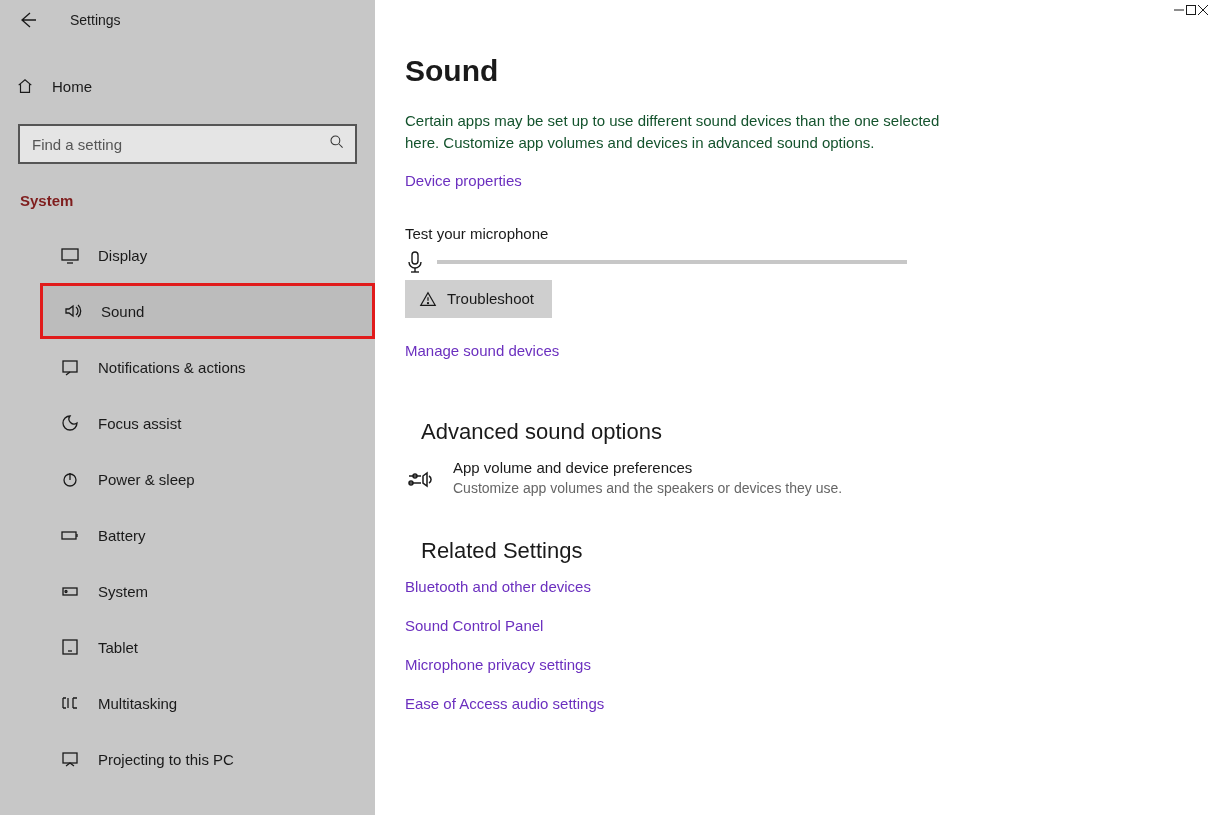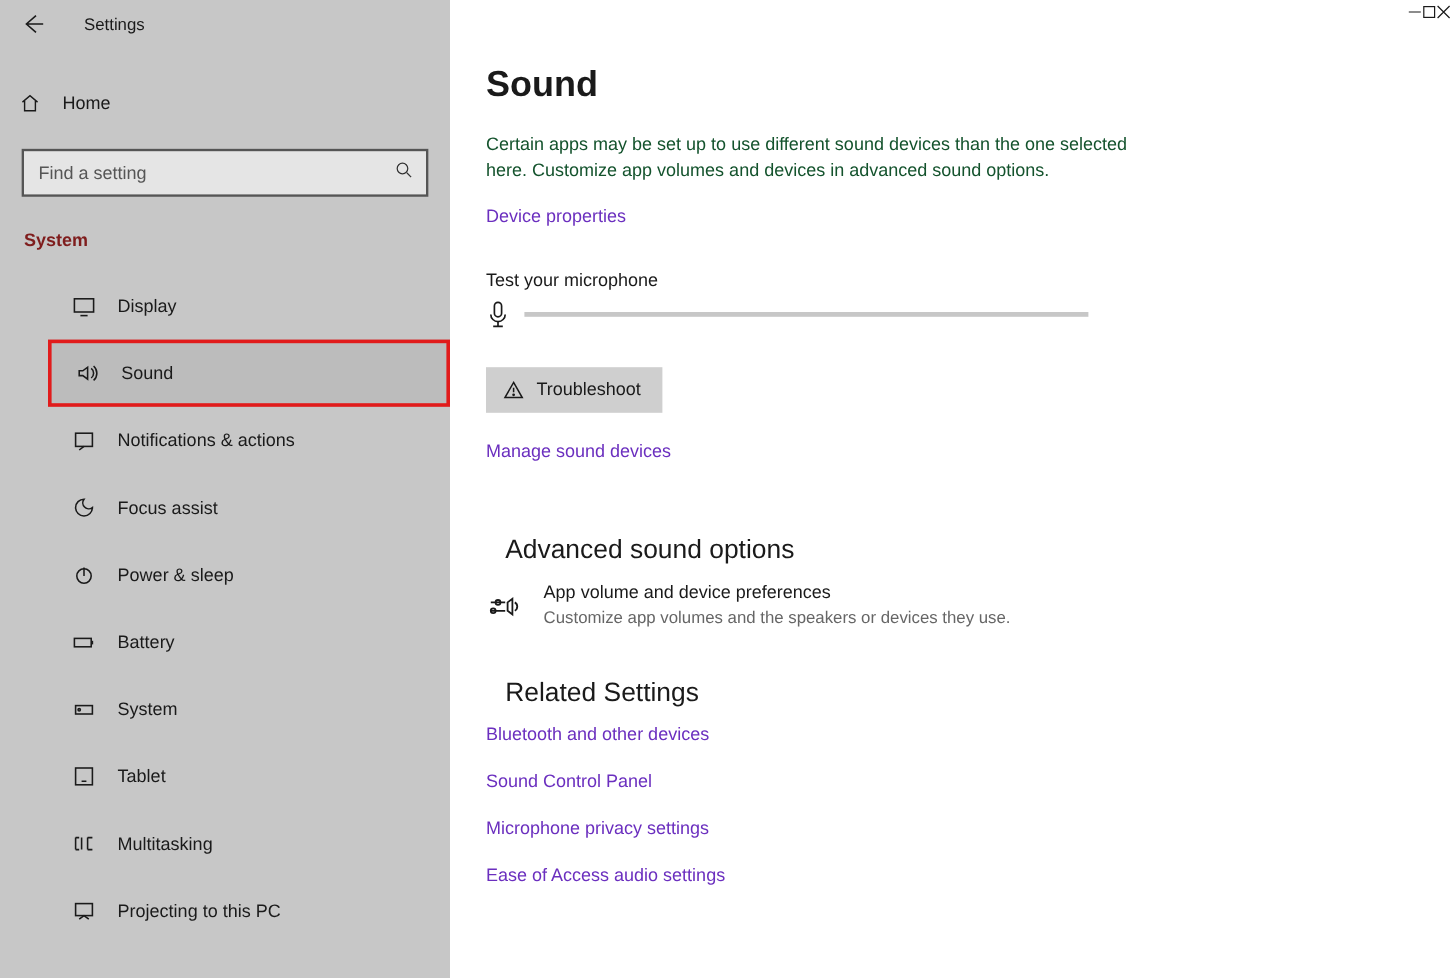--- a/index.html
+++ b/index.html
@@ -138,21 +138,21 @@
     display:flex; align-items:center;
     gap: 12px;
     margin-top: 8px;
   }
   .mic-row .bar {
     flex:0 0 470px;
     height:4px;
     background:#c7c7c7;
   }
   .troubleshoot-btn {
-    margin-top: 32px;
+    margin-top: 6px;
     background:#cfcfcf;
     border:none;
     height:38px;
     padding: 0 18px 0 14px;
     display:inline-flex; align-items:center; gap:10px;
     font-size:15px;
     cursor:pointer;
     color:#1a1a1a;
   }
   .adv-row {

